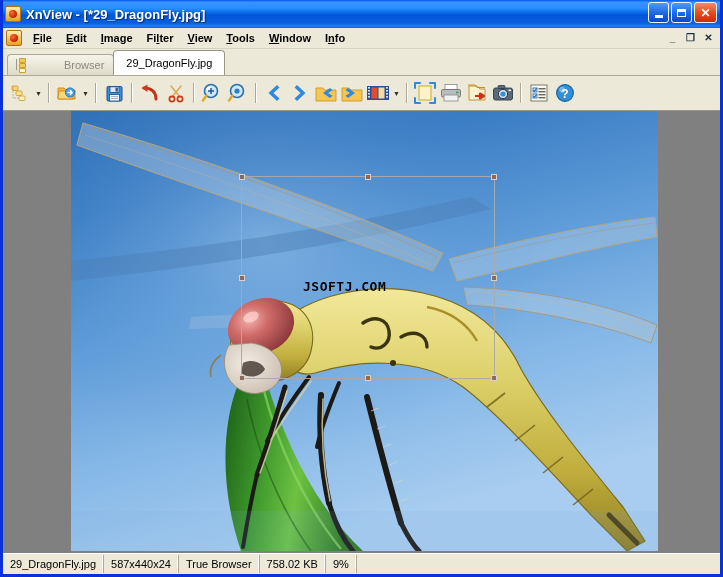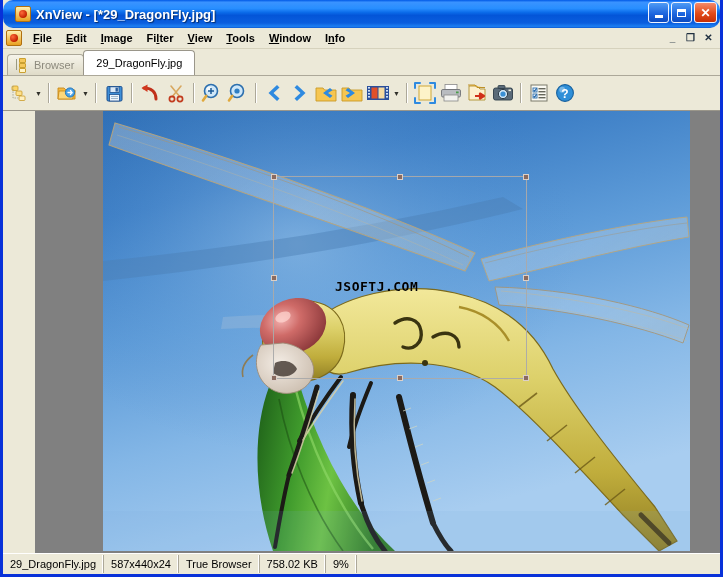--- a/index.html
+++ b/index.html
@@ -21,23 +21,22 @@
     background: #ece9d8;
     display: flex; flex-direction: column;
   }
   
   .titlebar {
     height: 28px; flex: 0 0 28px;
     background: linear-gradient(to bottom,
       #0058e6 0%, #3a93ff 8%, #288eff 30%,
       #0a6ae8 45%, #0355d8 55%, #0b5ede 82%, #1d7ff2 94%, #0d5ad3 100%);
     display: flex; align-items: center;
-    padding-left: 12px;
+    padding-left: 2px;
     position: relative;
-    border-radius: 10px;
   }
   .title-icon {
     width: 16px; height: 16px; margin-right: 5px;
     border-radius: 2px;
     background: linear-gradient(to bottom, #fff0b0, #e8a020);
     border: 1px solid #b07010;
     box-sizing: border-box;
     position: relative; overflow: hidden;
   }
   .title-icon::after {
@@ -121,20 +120,21 @@
     height: 21px; box-sizing: border-box;
     display: flex; align-items: center;
     padding: 0 9px 0 6px;
     margin-right: -1px;
     border: 1px solid #aca899;
     border-bottom: none;
     border-radius: 4px 4px 0 0;
     background: linear-gradient(to bottom, #f6f4ea, #dfdbc8);
     font-size: 11px; color: #8d8a7e;
     position: relative;
+    gap: 30px;
   }
   .tab.active {
     height: 25px;
     background: #ffffff;
     color: #000;
     border-color: #9a968a;
     z-index: 3;
     padding: 0 12px;
   }
   .tab-icon {
@@ -177,21 +177,20 @@
     width: 1px; height: 20px; margin: 0 4px;
     background: #aca899;
     border-right: 1px solid #fff;
   }
   
   .workspace {
     flex: 1 1 auto;
     background: #808080;
     position: relative;
     overflow: hidden;
-    margin-left: 32px;
   }
   .image-canvas {
     position: absolute;
     left: 68px; top: 0px;
     width: 587px; height: 440px;
     overflow: hidden;
     background: #2a6fc0;
   }
   .image-canvas svg { display: block; }
   .watermark {

